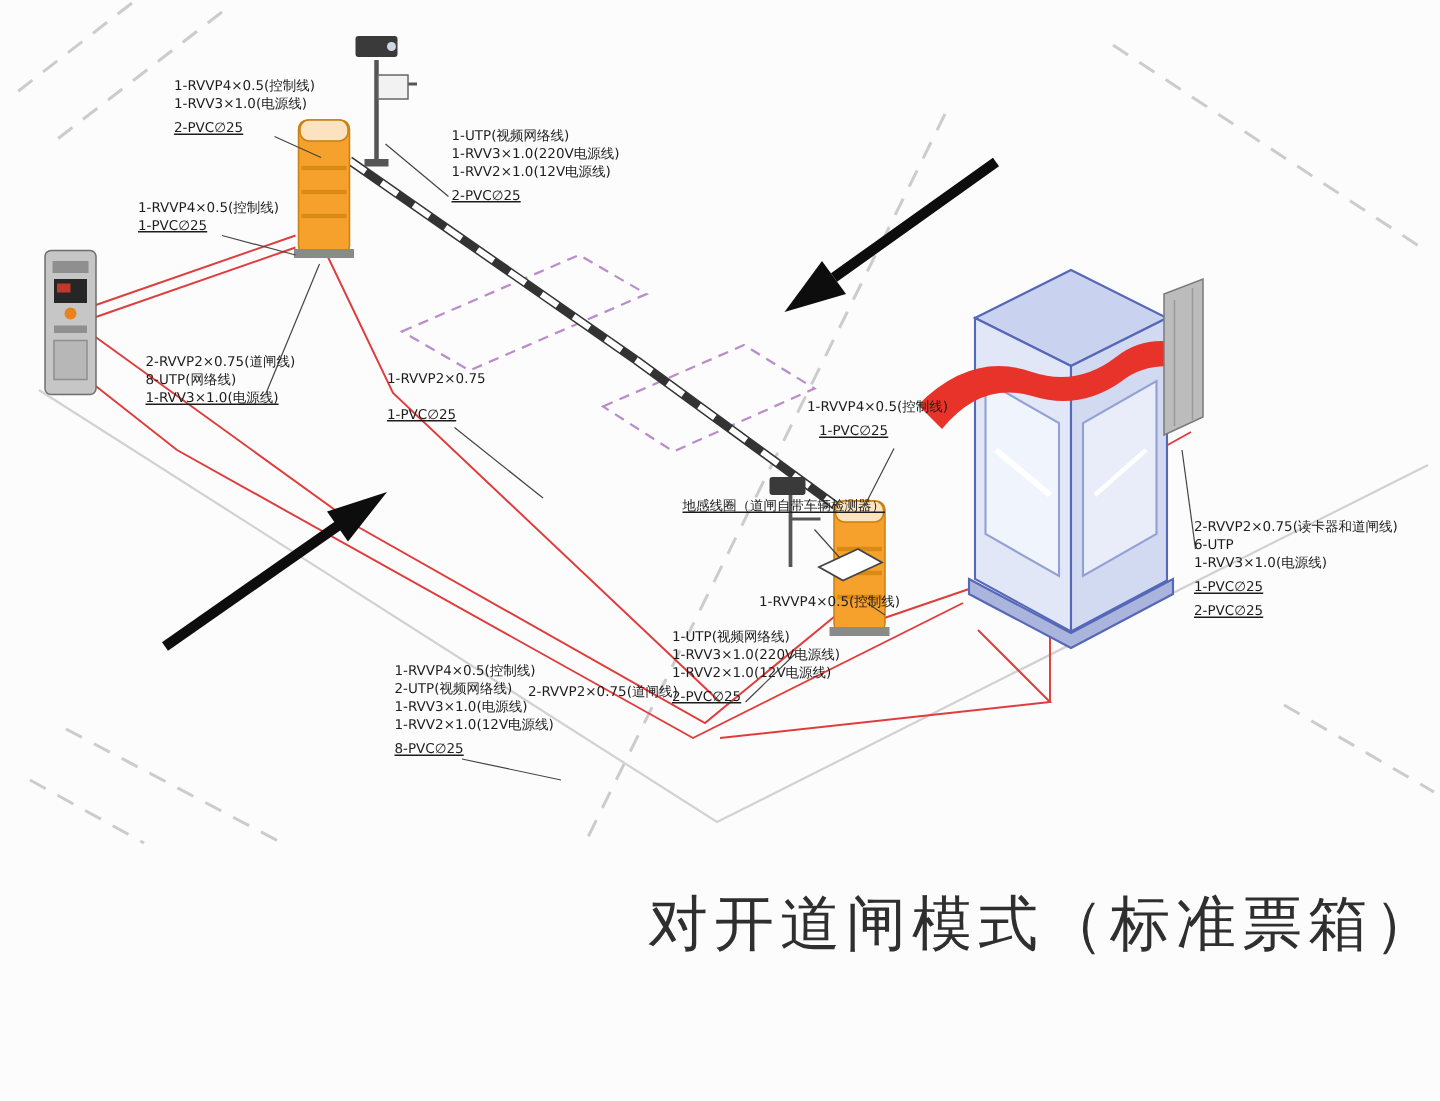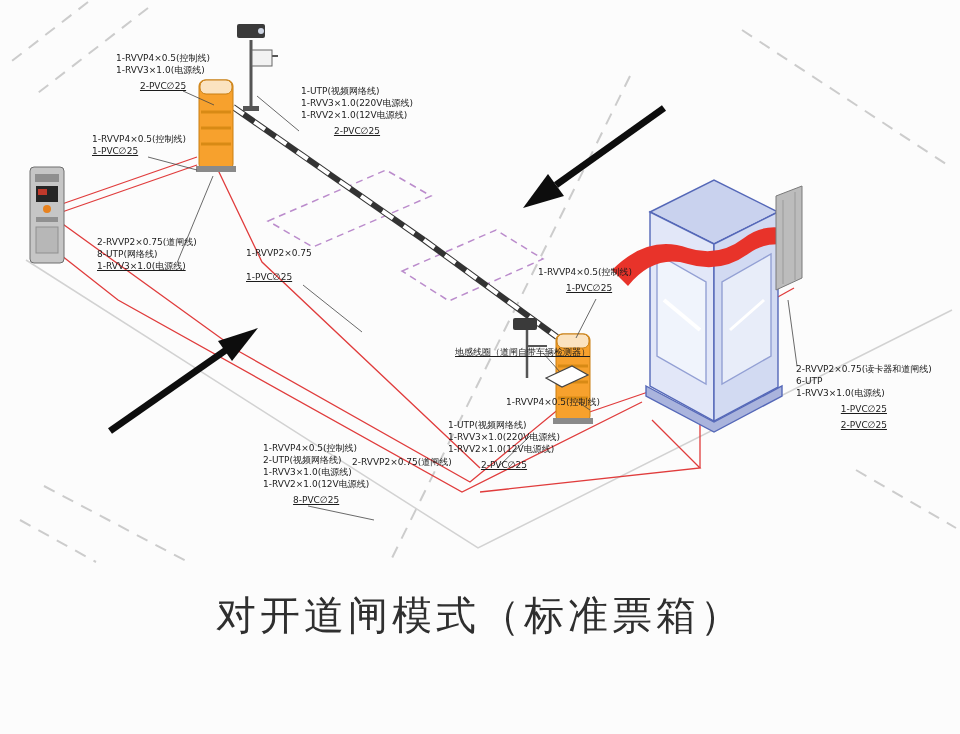--- a/index.html
+++ b/index.html
@@ -2,23 +2,23 @@
 <html><head>
 <meta charset="utf-8">
 <style>
   html,body{margin:0;padding:0;background:#ffffff;}
   .stage{position:relative;width:960px;height:734px;background:#fcfcfc;overflow:hidden;
          font-family:"DejaVu Sans",sans-serif;}
   .stage svg{position:absolute;left:0;top:0;}
   .lab{position:absolute;font-size:9px;line-height:12px;color:#1c1c1c;white-space:nowrap;}
   .lab .u{text-decoration:underline;}
   .lab .gap{margin-top:12px;}
-  .lab .gap4{margin-top:4px;text-align:center;}
+  .lab .gap4{margin-top:4px;}
   .lab .ind{margin-left:8px;}
-  .title{position:absolute;left:0;width:100%;top:588px;text-align:center;
+  .title{position:absolute;left:0;width:100%;top:588px;text-align:right;
          font-size:40px;letter-spacing:4px;color:#2f2f2f;font-weight:500;}
 </style>
 </head>
 <body>
 
 <div class="stage">
 
   <svg viewBox="0 0 960 734" width="960" height="734">
 
     <g stroke="#cccccc" stroke-width="2" stroke-dasharray="12 9" fill="none">
@@ -166,31 +166,31 @@
     <div>1-RVV2×1.0(12V电源线)</div>
     <div class="u gap4">2-PVC∅25</div>
   </div>
 
   <div class="lab" style="left:97px;top:236px">
     <div>2-RVVP2×0.75(道闸线)</div>
     <div>8-UTP(网络线)</div>
     <div class="u">1-RVV3×1.0(电源线)</div>
   </div>
 
-  <div class="lab" style="left:246px;top:247px">
+  <div class="lab" style="left:258px;top:247px">
     <div>1-RVVP2×0.75</div>
     <div class="u gap">1-PVC∅25</div>
   </div>
 
   <div class="lab" style="left:538px;top:266px">
     <div>1-RVVP4×0.5(控制线)</div>
     <div class="u gap4 ind">1-PVC∅25</div>
   </div>
 
-  <div class="lab" style="left:455px;top:346px">
+  <div class="lab" style="left:455px;top:332px">
     <div class="u">地感线圈（道闸自带车辆检测器）</div>
   </div>
 
   <div class="lab" style="left:506px;top:396px">
     <div>1-RVVP4×0.5(控制线)</div>
   </div>
 
   <div class="lab" style="left:448px;top:419px">
     <div>1-UTP(视频网络线)</div>
     <div>1-RVV3×1.0(220V电源线)</div>
@@ -203,21 +203,21 @@
     <div>2-UTP(视频网络线)</div>
     <div>1-RVV3×1.0(电源线)</div>
     <div>1-RVV2×1.0(12V电源线)</div>
     <div class="u gap4">8-PVC∅25</div>
   </div>
 
   <div class="lab" style="left:352px;top:456px">
     <div>2-RVVP2×0.75(道闸线)</div>
   </div>
 
-  <div class="lab" style="left:796px;top:363px">
+  <div class="lab" style="left:796px;top:346px">
     <div>2-RVVP2×0.75(读卡器和道闸线)</div>
     <div>6-UTP</div>
     <div>1-RVV3×1.0(电源线)</div>
     <div class="u gap4">1-PVC∅25</div>
     <div class="u gap4">2-PVC∅25</div>
   </div>
 
   <div class="title">对开道闸模式（标准票箱）</div>
 
 </div>

